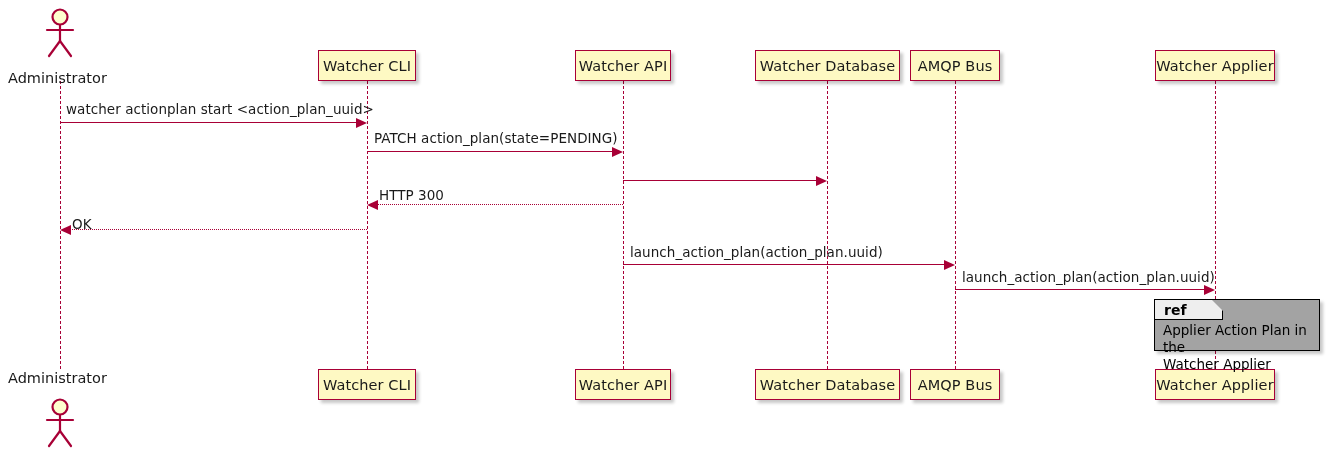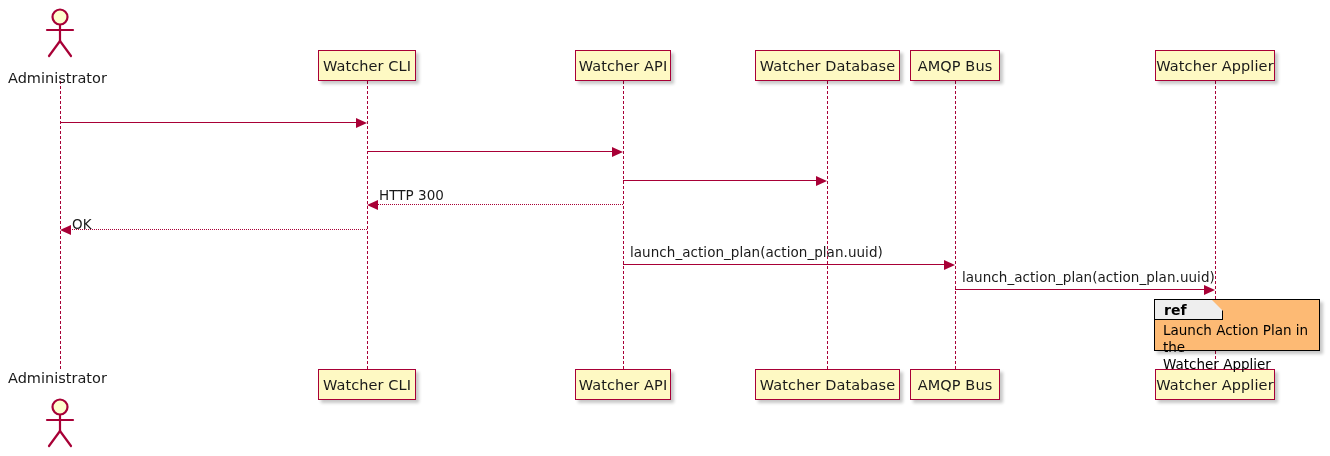--- a/index.html
+++ b/index.html
@@ -81,21 +81,21 @@
     position: absolute;
     font-size: 13.5px;
     color: #1A1A1A;
     white-space: nowrap;
     z-index: 6;
     letter-spacing: 0.05px;
   }
   
   .ref-box {
     position: absolute;
-    background: #fdba74;
+    background: #a3a3a3;
     border: 1.6px solid #000000;
     box-shadow: 3px 3px 3px rgba(0,0,0,0.22);
     z-index: 10;
   }
   .ref-tab {
     position: absolute;
     left: 0; top: 0;
     height: 20px;
     background: #EEEEEE;
     border-right: 1.6px solid #000000;
@@ -155,36 +155,38 @@
     <div class="participant" style="left: 575px; width: 96px; top: 50px; height: 31px;">Watcher API</div>
     <div class="participant" style="left: 575px; width: 96px; top: 369px; height: 31px;">Watcher API</div>
     <div class="participant" style="left: 755px; width: 145px; top: 50px; height: 31px;">Watcher Database</div>
     <div class="participant" style="left: 755px; width: 145px; top: 369px; height: 31px;">Watcher Database</div>
     <div class="participant" style="left: 910px; width: 90px; top: 50px; height: 31px;">AMQP Bus</div>
     <div class="participant" style="left: 910px; width: 90px; top: 369px; height: 31px;">AMQP Bus</div>
     <div class="participant" style="left: 1155px; width: 120px; top: 50px; height: 31px;">Watcher Applier</div>
     <div class="participant" style="left: 1155px; width: 120px; top: 369px; height: 31px;">Watcher Applier</div>
     <div class="msg-line" style="left: 60px; top: 122px; width: 298px;"></div>
     <div class="arrow-r" style="left: 356px; top: 117.8px;"></div>
+    <div class="msg-label" style="left: 66px; top: 101px;">watcher actionplan start &lt;action_plan_uuid&gt;</div>
     <div class="msg-line" style="left: 367px; top: 151px; width: 247px;"></div>
     <div class="arrow-r" style="left: 612px; top: 146.8px;"></div>
+    <div class="msg-label" style="left: 374px; top: 130px;">PATCH action_plan(state=PENDING)</div>
     <div class="msg-line" style="left: 623px; top: 180px; width: 195px;"></div>
     <div class="arrow-r" style="left: 816px; top: 175.8px;"></div>
     <div class="msg-line dotted" style="left: 376px; top: 204px; width: 247px;"></div>
     <div class="arrow-l" style="left: 367px; top: 199.8px;"></div>
     <div class="msg-label" style="left: 379px; top: 187px;">HTTP 300</div>
     <div class="msg-line dotted" style="left: 69px; top: 229px; width: 298px;"></div>
     <div class="arrow-l" style="left: 60px; top: 224.8px;"></div>
     <div class="msg-label" style="left: 72px; top: 216px;">OK</div>
     <div class="msg-line" style="left: 623px; top: 264px; width: 323px;"></div>
     <div class="arrow-r" style="left: 944px; top: 259.8px;"></div>
     <div class="msg-label" style="left: 630px; top: 244px;">launch_action_plan(action_plan.uuid)</div>
     <div class="msg-line" style="left: 955px; top: 289px; width: 251px;"></div>
     <div class="arrow-r" style="left: 1204px; top: 284.8px;"></div>
     <div class="msg-label" style="left: 962px; top: 269px;">launch_action_plan(action_plan.uuid)</div>
     <div class="ref-box" style="left: 1154px; top: 299px; width: 166px; height: 52px;">
       <div class="ref-tab" style="width: 68px;">ref</div>
       <div class="ref-body">
-        <div>Launch Action Plan in the</div>
+        <div>Applier Action Plan in the</div>
         <div>Watcher Applier</div>
       </div>
     </div>
   </div>
 
 </body></html>

